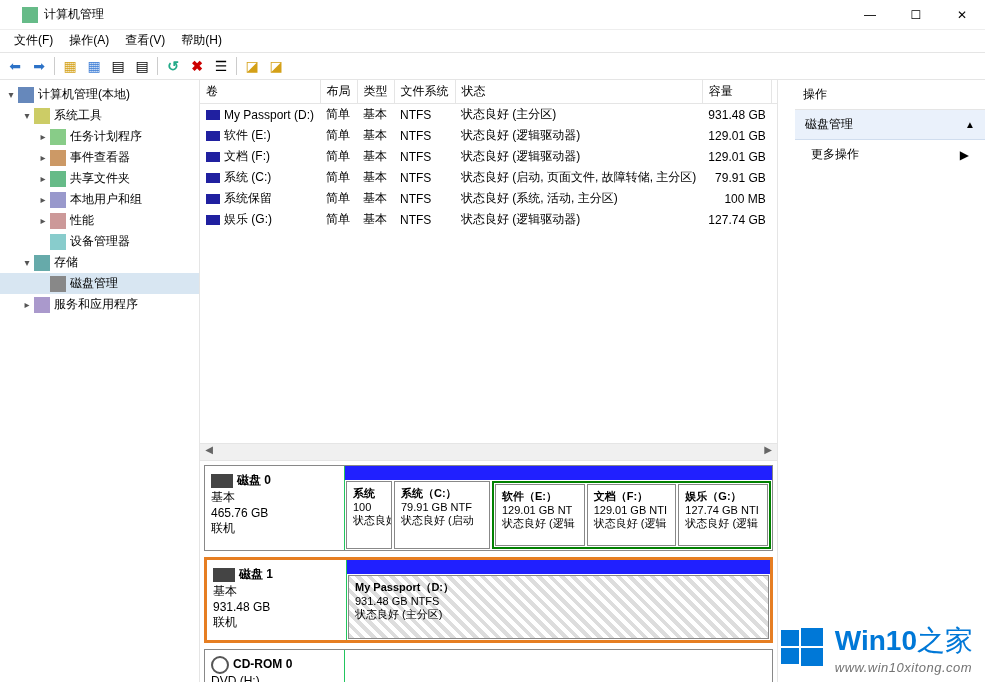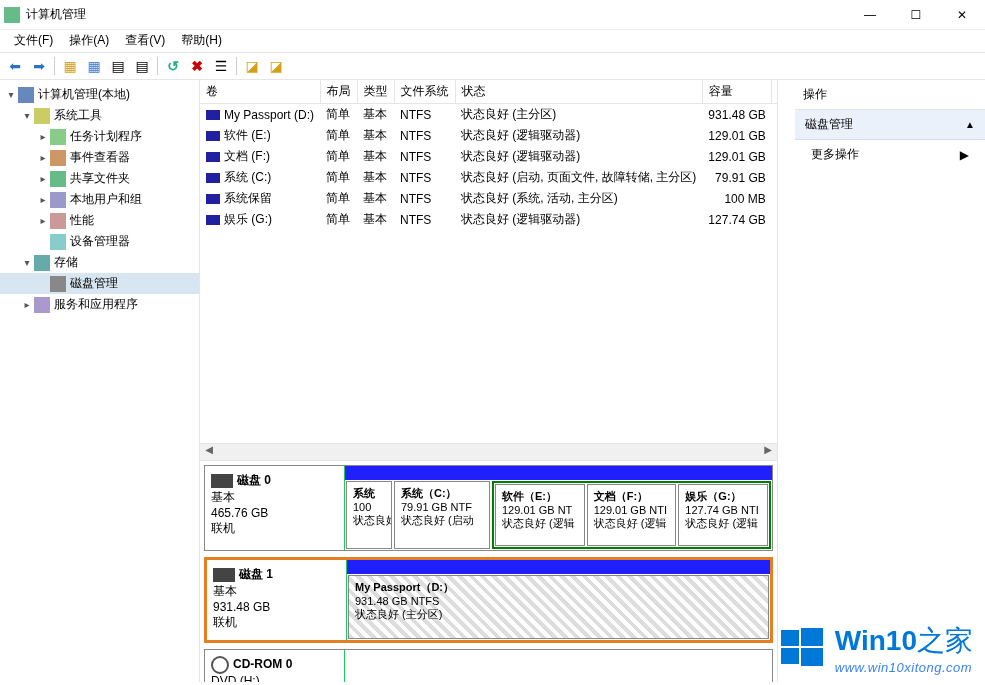--- a/index.html
+++ b/index.html
@@ -1,17 +1,17 @@
 <!DOCTYPE html>
 <html><head>
 <meta charset="utf-8">
 <style>
   * { box-sizing: border-box; margin: 0; padding: 0; }
   body { font-family: "Segoe UI", "Microsoft YaHei", Tahoma, sans-serif; font-size: 12px; color: #000; background: #fff; width: 985px; height: 685px; overflow: hidden; position: relative; }
-  .titlebar { height: 30px; background: #fff; display: flex; align-items: center; justify-content: space-between; padding-left: 4px; border-bottom: 1px solid #eee;}
+  .titlebar { height: 30px; background: #fff; display: flex; align-items: center; justify-content: space-between; padding-left: 22px; border-bottom: 1px solid #eee;}
   .titleleft { display:flex; align-items:center; gap:6px;}
   .titleicon { width:16px; height:16px; background:#6b8; display:inline-block;}
   .titletext { font-size:12px; }
   .winbtns { display:flex; }
   .winbtn { width:46px; height:30px; display:flex; align-items:center; justify-content:center; font-family:"Segoe MDL2 Assets", sans-serif; }
   .menubar { height:22px; display:flex; gap:4px; padding:0 8px; }
   .menuitem { padding:2px 6px; }
   .toolbar { height:28px; display:flex; align-items:center; gap:2px; padding:0 4px; border-top:1px solid #e5e5e5; border-bottom:1px solid #e5e5e5;}
   .tbtn { width:22px; height:22px; display:flex; align-items:center; justify-content:center; font-size:14px; }
   .sep { width:1px; height:18px; background:#ccc; margin:0 2px;}
@@ -69,21 +69,21 @@
   .actions { width:190px; padding:0;margin-left:17px; }
   .actionshead { padding:6px 8px; font-weight:400; border-bottom:1px solid #e5e5e5;}
   .actionsitem { padding:6px 10px; background:#eaf1fb; border-bottom:1px solid #d0ddee; display:flex; align-items:center; justify-content:space-between;}
   .actionsitem .arrow { font-size:10px;}
   .actionssub { padding:6px 16px; display:flex; align-items:center; justify-content:space-between;}
 
   .watermark { position:absolute; right:12px; bottom:10px; text-align:left; color:#0078d7; font-size:13px; pointer-events:none;}
   .watermark .wmlogo { display:inline-block; vertical-align:middle; margin-right:8px;}
   .watermark .wmtitle { font-size:28px; font-weight:700; color:#0078d7;}
   .watermark .wmtitle .thin{ font-weight:400;}
-  .watermark .wmurl { font-size:13px; color:#3b82f6; font-style:italic; letter-spacing:0.5px;}
+  .watermark .wmurl { font-size:13px; color:#737373; font-style:italic; letter-spacing:0.5px;}
 </style>
 </head>
 <body>
 
 <div class="titlebar">
   <div class="titleleft">
     <span class="titleicon"></span>
     <span class="titletext">计算机管理</span>
   </div>
   <div class="winbtns">

